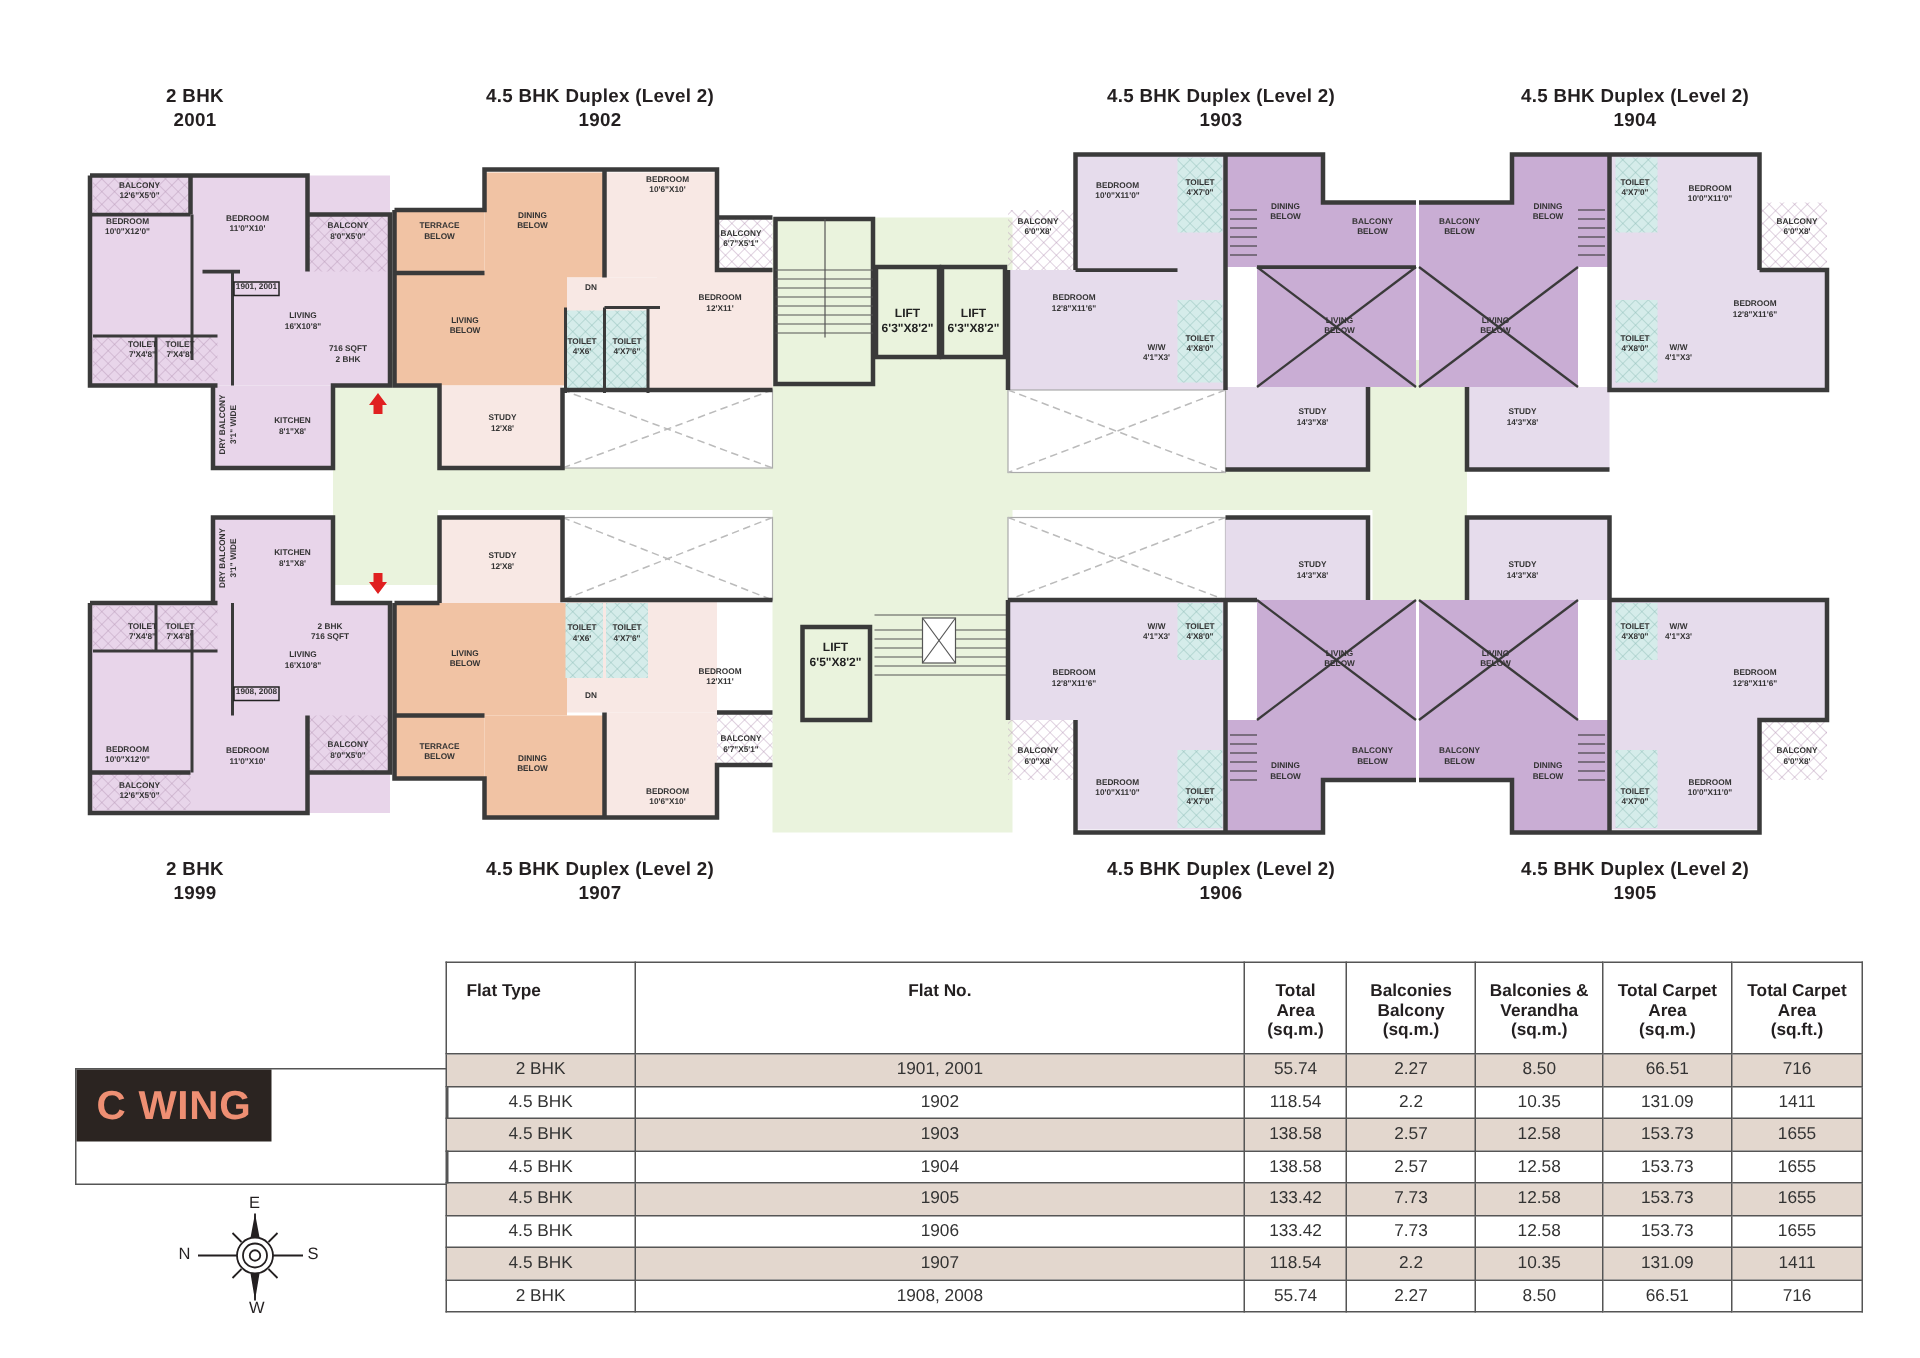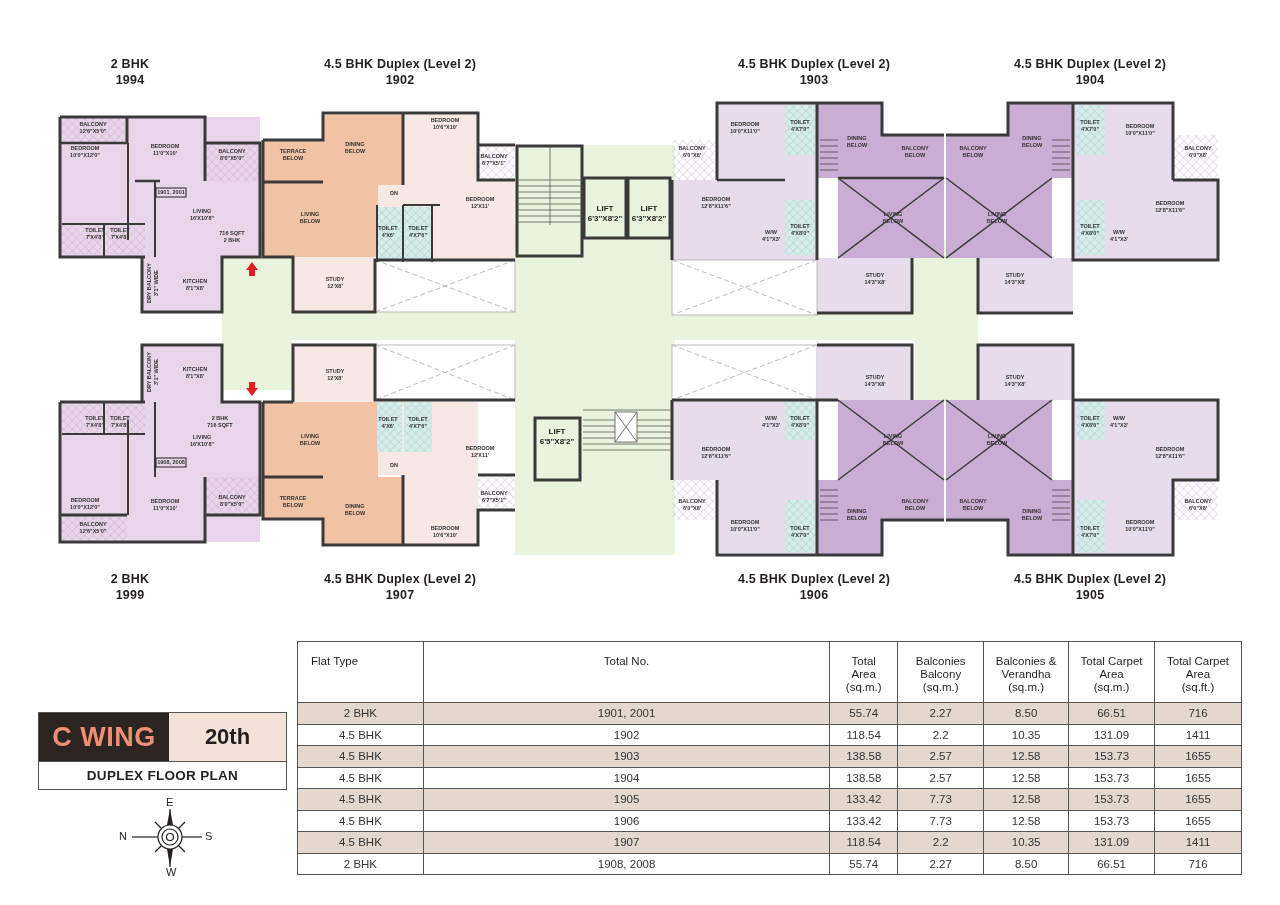--- a/index.html
+++ b/index.html
@@ -2,41 +2,41 @@
 <html><head>
 <meta charset="utf-8">
 <style>
   html,body{margin:0;padding:0;background:#ffffff;}
   body{width:1280px;height:905px;position:relative;overflow:hidden;font-family:"Liberation Sans",sans-serif;color:#231f20;}
   .unit-title{position:absolute;text-align:center;font-size:12.5px;font-weight:bold;line-height:16px;color:#231f20;letter-spacing:0.2px;}
   .plan{position:absolute;left:0;top:0;width:1280px;height:630px;}
   .room-label{position:absolute;font-size:5.5px;font-weight:bold;text-align:center;line-height:7px;color:#333;white-space:nowrap;transform:translate(-50%,-50%);}
   .lift-label{position:absolute;font-size:8px;font-weight:bold;text-align:center;line-height:10px;color:#222;transform:translate(-50%,-50%);white-space:nowrap;}
   
-  .titlebox{position:absolute;left:38px;top:712px;width:249px;height:78px;border:1px solid #555;box-sizing:border-box;}
+  .titlebox{position:absolute;left:50px;top:712px;width:249px;height:78px;border:1px solid #555;box-sizing:border-box;}
   .tb-wing{position:absolute;left:0;top:0;width:130px;height:48px;background:#2b2421;color:#ee8f73;font-weight:bold;font-size:27px;display:flex;align-items:center;justify-content:center;letter-spacing:0.5px;}
   .tb-floor{position:absolute;left:130px;top:0;right:0;height:48px;background:#f2e2d8;color:#231f20;font-weight:bold;font-size:22px;display:flex;align-items:center;justify-content:center;}
   .tb-sub{position:absolute;left:0;top:48px;right:0;bottom:0;border-top:1px solid #555;display:flex;align-items:center;justify-content:center;font-weight:bold;font-size:13.5px;letter-spacing:0.3px;}
   
   .compass{position:absolute;left:110px;top:795px;width:120px;height:90px;}
   .compass .lbl{position:absolute;font-size:11px;color:#231f20;}
   
   table.area{position:absolute;left:297px;top:641px;width:945px;border-collapse:collapse;font-size:11.5px;}
   table.area th,table.area td{border:1px solid #555;text-align:center;padding:0 2px;}
-  table.area th{font-weight:normal;vertical-align:top;padding-top:13px;height:47px;line-height:13px;font-size:11.5px;}
+  table.area th{font-weight:bold;vertical-align:top;padding-top:13px;height:47px;line-height:13px;font-size:11.5px;}
   table.area th.left{text-align:left;padding-left:13px;}
   table.area td{height:20.5px;line-height:20px;color:#333;}
   table.area tr.shade td{background:#e3d7ce;}
 </style>
 </head>
 <body>
 
 <div class="unit-title" style="left:70px;top:56px;width:120px;">
   <div>2 BHK</div>
-  <div>1994</div>
+  <div>2001</div>
 </div>
 <div class="unit-title" style="left:290px;top:56px;width:220px;">
   <div>4.5 BHK Duplex (Level 2)</div>
   <div>1902</div>
 </div>
 <div class="unit-title" style="left:704px;top:56px;width:220px;">
   <div>4.5 BHK Duplex (Level 2)</div>
   <div>1903</div>
 </div>
 <div class="unit-title" style="left:980px;top:56px;width:220px;">
@@ -461,22 +461,20 @@
 
 <div class="lift-label" style="left:605px;top:214px;">LIFT
 6'3"X8'2"</div>
 <div class="lift-label" style="left:649px;top:214px;">LIFT
 6'3"X8'2"</div>
 <div class="lift-label" style="left:557px;top:437px;">LIFT
 6'5"X8'2"</div>
 
 <div class="titlebox">
   <div class="tb-wing">C WING</div>
-  <div class="tb-floor">20th</div>
-  <div class="tb-sub">DUPLEX FLOOR PLAN</div>
 </div>
 
 <div class="compass">
   <svg width="120" height="90" viewBox="0 0 120 90">
     <g stroke="#231f20" fill="none" stroke-width="1.2">
       <circle cx="60" cy="42" r="12"></circle>
       <circle cx="60" cy="42" r="8"></circle>
       <circle cx="60" cy="42" r="3.5"></circle>
       <line x1="22" y1="42" x2="48" y2="42"></line>
       <line x1="72" y1="42" x2="92" y2="42"></line>
@@ -502,21 +500,21 @@
       <col style="width:407px">
       <col style="width:68px">
       <col style="width:86px">
       <col style="width:85px">
       <col style="width:86px">
       <col style="width:87px">
   </colgroup>
   <thead>
     <tr>
       <th class="left">Flat Type</th>
-      <th>Total No.</th>
+      <th>Flat No.</th>
       <th style="white-space:pre-line;">Total
 Area
 (sq.m.)</th>
       <th style="white-space:pre-line;">Balconies
 Balcony
 (sq.m.)</th>
       <th style="white-space:pre-line;">Balconies &amp;
 Verandha
 (sq.m.)</th>
       <th style="white-space:pre-line;">Total Carpet

